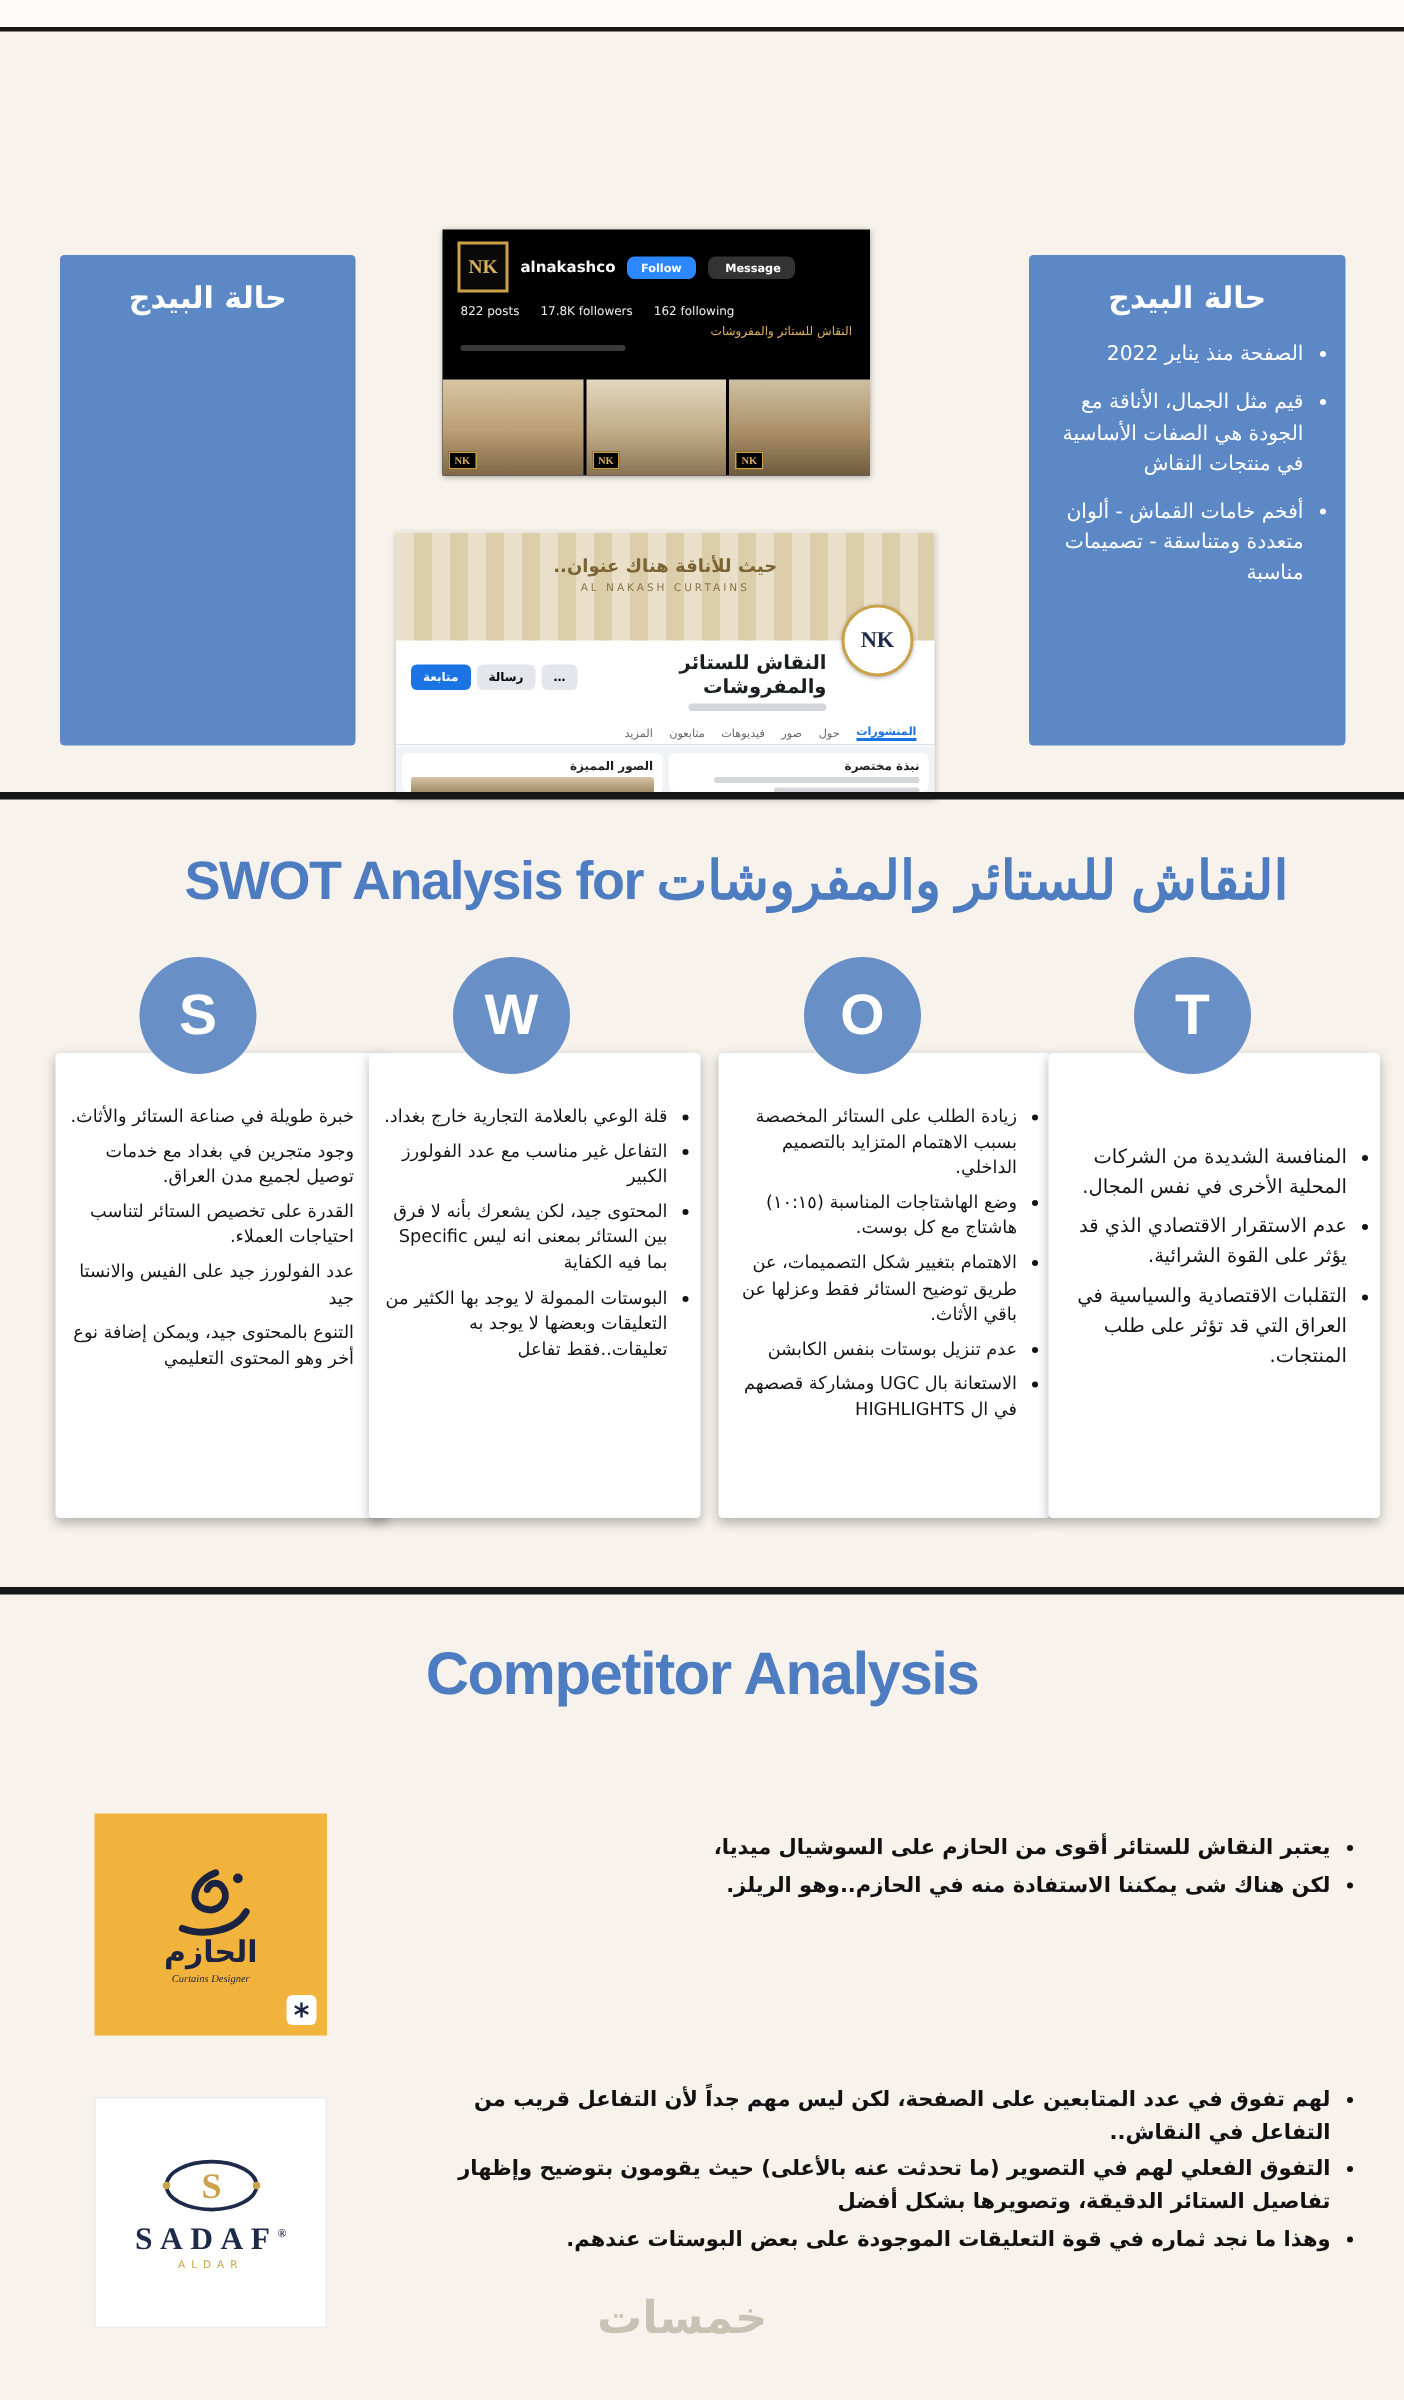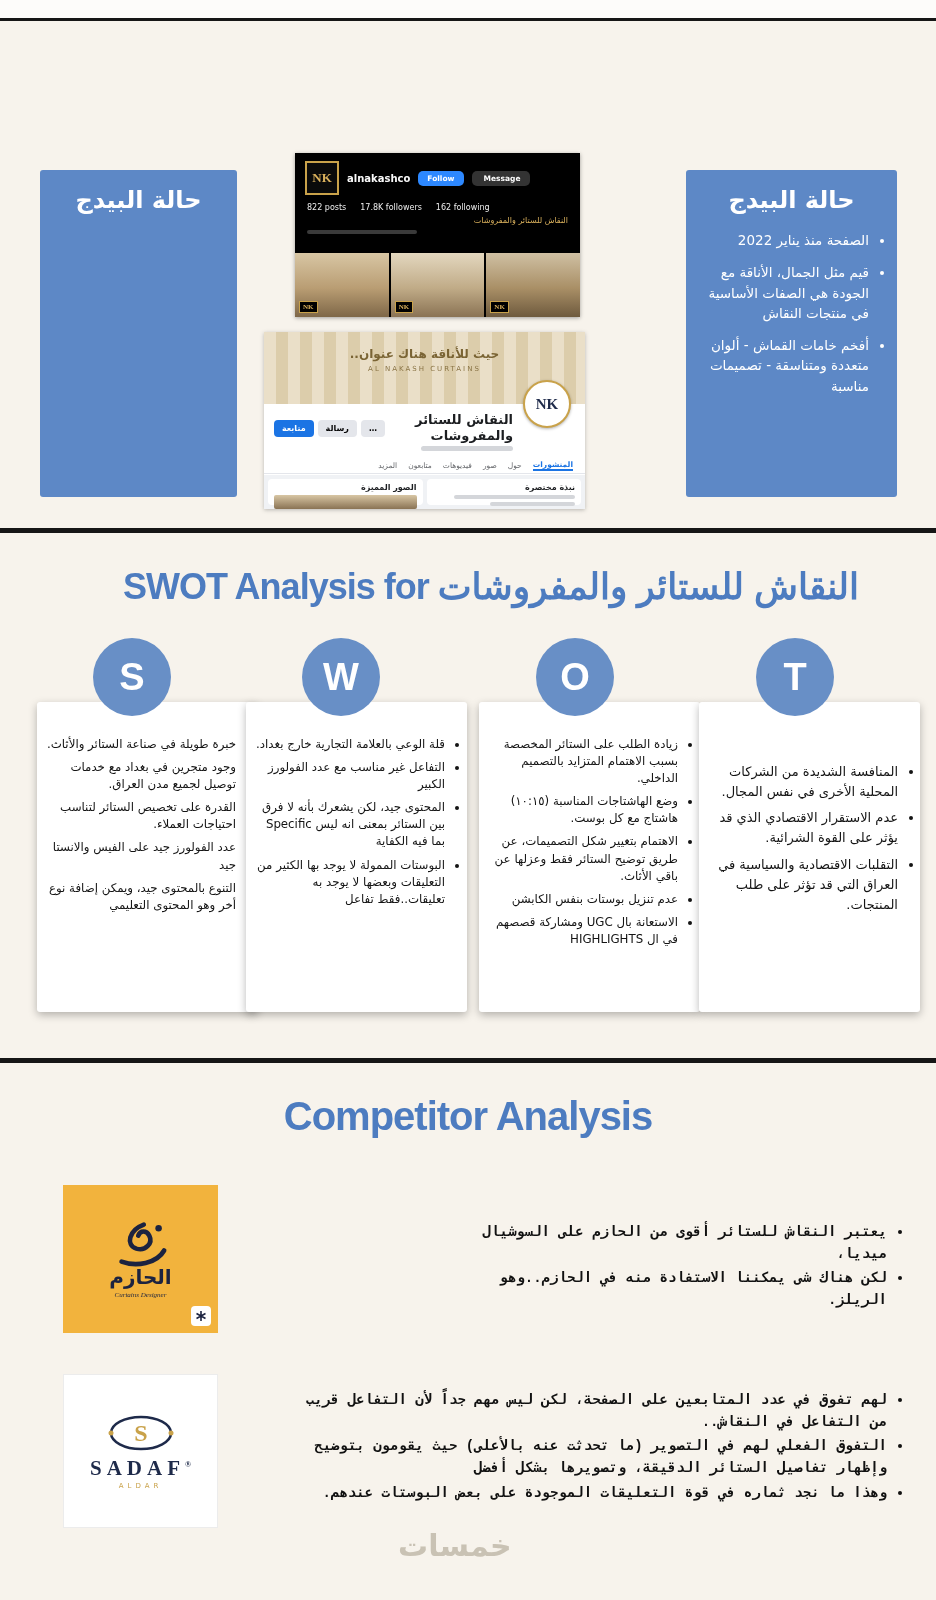--- a/index.html
+++ b/index.html
@@ -15,21 +15,21 @@
     position:absolute; left:0; width:936px; text-align:center;
     font-family:"Liberation Sans", sans-serif; font-weight:bold;
     color:#4d7cc0; letter-spacing:-1px;
   }
 
   
   .blue-box {
     position:absolute; background:#5d88c6; color:#ffffff;
     padding:16px 12px 10px; direction:rtl; border-radius:3px;
   }
-  .blue-box h2 { text-align:center; font-size:24px; font-weight:bold; margin-bottom:16px; }
+  .blue-box h2 { text-align:center; font-size:20px; font-weight:bold; margin-bottom:16px; }
   .blue-box ul { padding-right:16px; font-size:13.5px; line-height:1.5; }
   .blue-box li { margin-bottom:12px; }
 
   
   .ig { position:absolute; left:295px; top:153px; width:285px; height:164px; background:#000; color:#fff;
         box-shadow:0 1px 4px rgba(0,0,0,.35); overflow:hidden; }
   .ig-header { display:flex; align-items:center; gap:8px; padding:8px 10px 2px; }
   .nk-badge { width:34px; height:34px; flex:0 0 34px; background:#0a0a0a; border:2px solid #c9a24a;
               display:flex; align-items:center; justify-content:center;
               color:#d9b05c; font-weight:bold; font-size:13px; font-family:"Liberation Serif", serif; }
@@ -40,21 +40,21 @@
   .ig-bio { padding:2px 12px; font-size:8px; color:#d9b05c; direction:rtl; text-align:right; }
   .ig-bar { margin:3px 12px 0; width:110px; height:4px; background:#3a3a3a; border-radius:2px; }
   .ig-grid { position:absolute; bottom:0; left:0; right:0; height:64px; display:flex; gap:2px; }
   .ig-thumb { flex:1; position:relative; background:linear-gradient(180deg,#d8c6a4 0%,#b99d73 55%,#7e6748 100%); }
   .ig-thumb.t2 { background:linear-gradient(180deg,#e3d7bf 0%,#c0ab87 55%,#8a7354 100%); }
   .ig-thumb.t3 { background:linear-gradient(180deg,#cfc0a3 0%,#a98f66 55%,#6e5a3e 100%); }
   .thumb-nk { position:absolute; left:4px; bottom:4px; background:#000; border:1px solid #c9a24a;
               color:#d9b05c; font-size:7px; font-weight:bold; padding:1px 3px; font-family:"Liberation Serif", serif; }
 
   
-  .fb { position:absolute; left:264px; top:332px; width:321px; height:177px; background:#ffffff;
+  .fb { position:absolute; left:264px; top:355px; width:359px; height:177px; background:#ffffff;
         box-shadow:0 1px 4px rgba(0,0,0,.25); font-size:8px; overflow:hidden; }
   .fb-cover { height:72px; position:relative; text-align:center; padding-top:15px;
               background:repeating-linear-gradient(90deg,#eadfc8 0 12px,#dccdab 12px 24px); }
   .fb-cover-l1 { font-size:12px; font-weight:bold; color:#7a6434; direction:rtl; }
   .fb-cover-l2 { font-size:7px; letter-spacing:2px; color:#8a7446; margin-top:4px; }
   .fb-logo { position:absolute; right:14px; top:48px; width:48px; height:48px; border-radius:50%;
              background:#fff; border:2px solid #c9a24a; display:flex; align-items:center; justify-content:center;
              color:#1e2a4a; font-weight:bold; font-size:15px; font-family:"Liberation Serif", serif;
              box-shadow:0 1px 3px rgba(0,0,0,.3); z-index:2; }
   .fb-name { position:absolute; right:72px; top:80px; width:180px; text-align:right; direction:rtl;
@@ -86,35 +86,35 @@
     border-radius:3px; box-shadow:0 3px 8px rgba(0,0,0,.28);
     padding:34px 8px 8px 6px; direction:rtl;
   }
   .swot-box ul { padding-right:14px; font-size:11.8px; line-height:1.45; color:#141414; }
   .swot-box li { margin-bottom:6px; }
   .swot-box.t-col ul { font-size:13px; line-height:1.55;margin-top:26px; }
 
   
   .comp-logo {
     position:absolute; left:63px; width:155px; display:flex; flex-direction:column;
-    align-items:center; justify-content:center; text-align:left;
+    align-items:center; justify-content:center; text-align:left;margin-top:24px;
   }
   .hazem { top:1185px; height:148px; background:#f2b33d; }
   .hazem-name { font-size:20px; font-weight:bold; color:#1c2340; direction:rtl; margin-top:-4px; }
   .hazem-sub { font-size:7px; font-style:italic; color:#203; color:#1c2340; margin-top:2px; font-family:"Liberation Serif", serif; }
   .lt-badge { position:absolute; right:7px; bottom:7px; width:20px; height:20px; background:#fff;
               border-radius:4px; display:flex; align-items:center; justify-content:center; }
   .sadaf { top:1374px; height:154px; background:#ffffff; border:1px solid #ececec; }
   .sadaf-name { font-family:"Liberation Serif", serif; font-size:21px; letter-spacing:5px;
                 color:#1e2a4a; font-weight:bold; margin-top:2px; }
   .sadaf-reg { font-size:8px; vertical-align:super; letter-spacing:0; }
   .sadaf-sub { font-size:7px; letter-spacing:4px; color:#c9a24a; margin-top:1px; }
 
   .comp-bullets { position:absolute; right:31px; direction:rtl; color:#111;
-                  font-weight:bold; font-size:14px;font-family:Liberation Mono, monospace; }
+                  font-weight:bold; font-size:14px; }
   .comp-bullets ul { padding-right:18px; line-height:1.55; }
   .comp-bullets li { margin-bottom:3px; }
   .cb-1 { top:1222px; width:430px; }
   .cb-2 { top:1390px; width:618px; }
 
   .watermark { position:absolute; left:398px; top:1528px; font-size:30px; font-weight:bold;
                color:#c9c2b4; direction:rtl; letter-spacing:1px; }
 </style>
 </head>
 <body>

